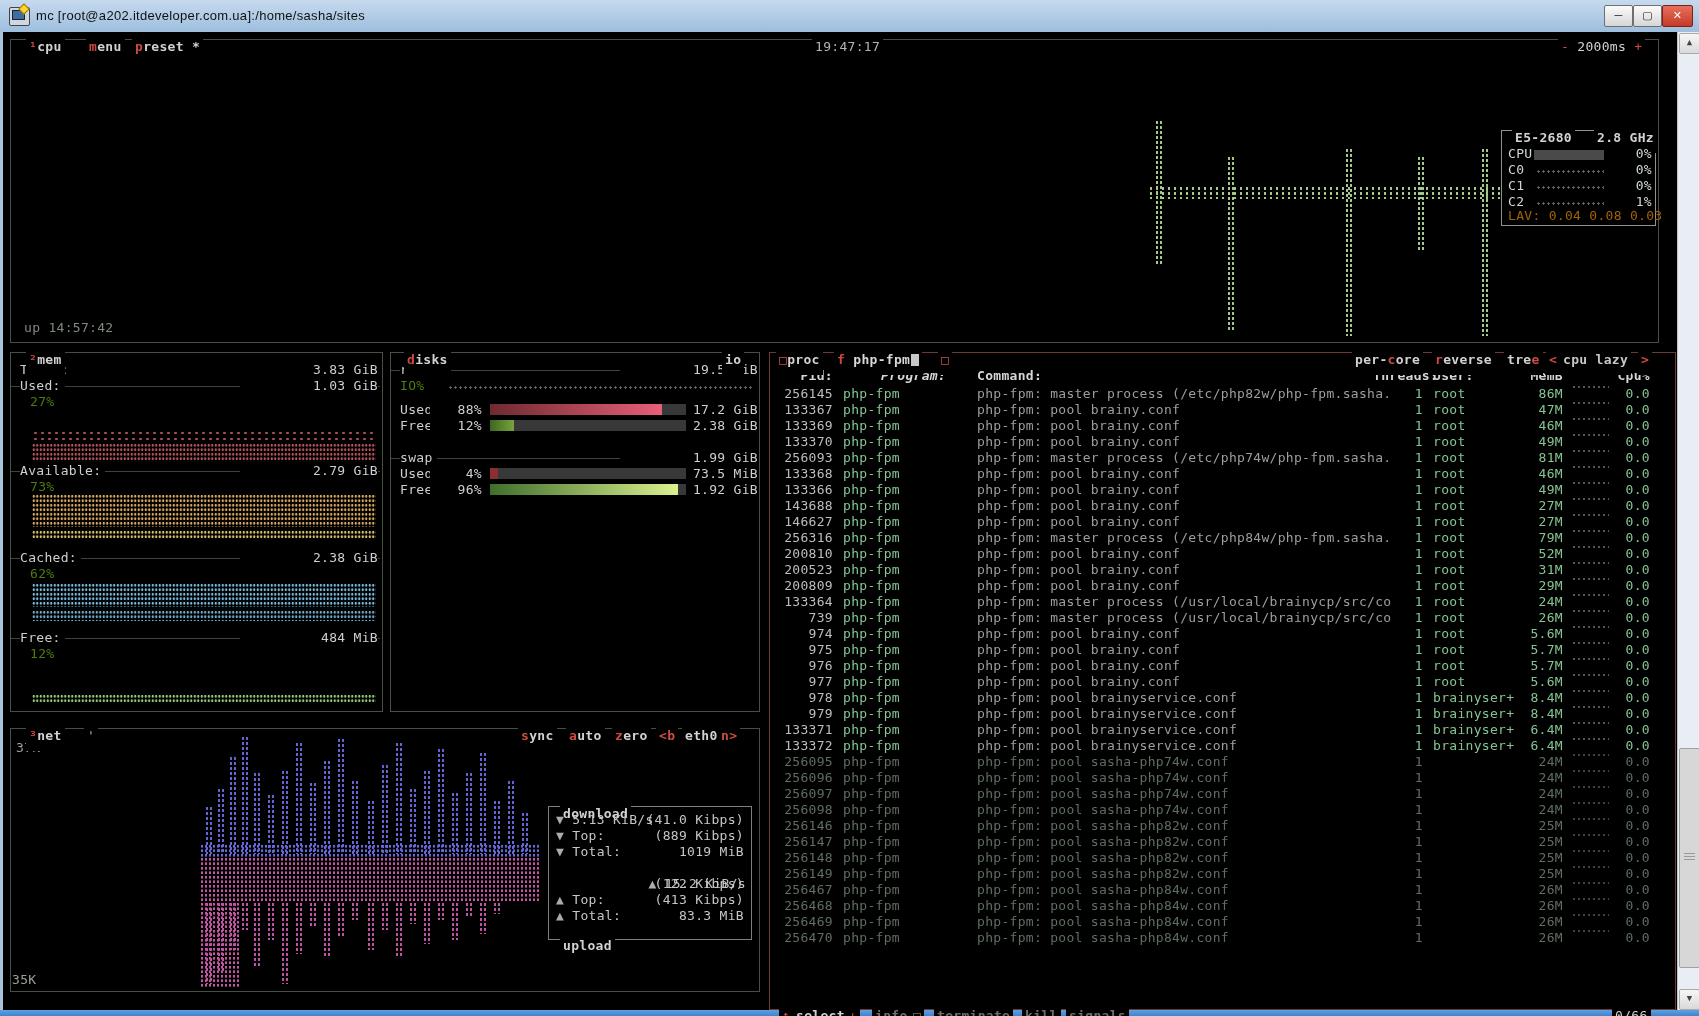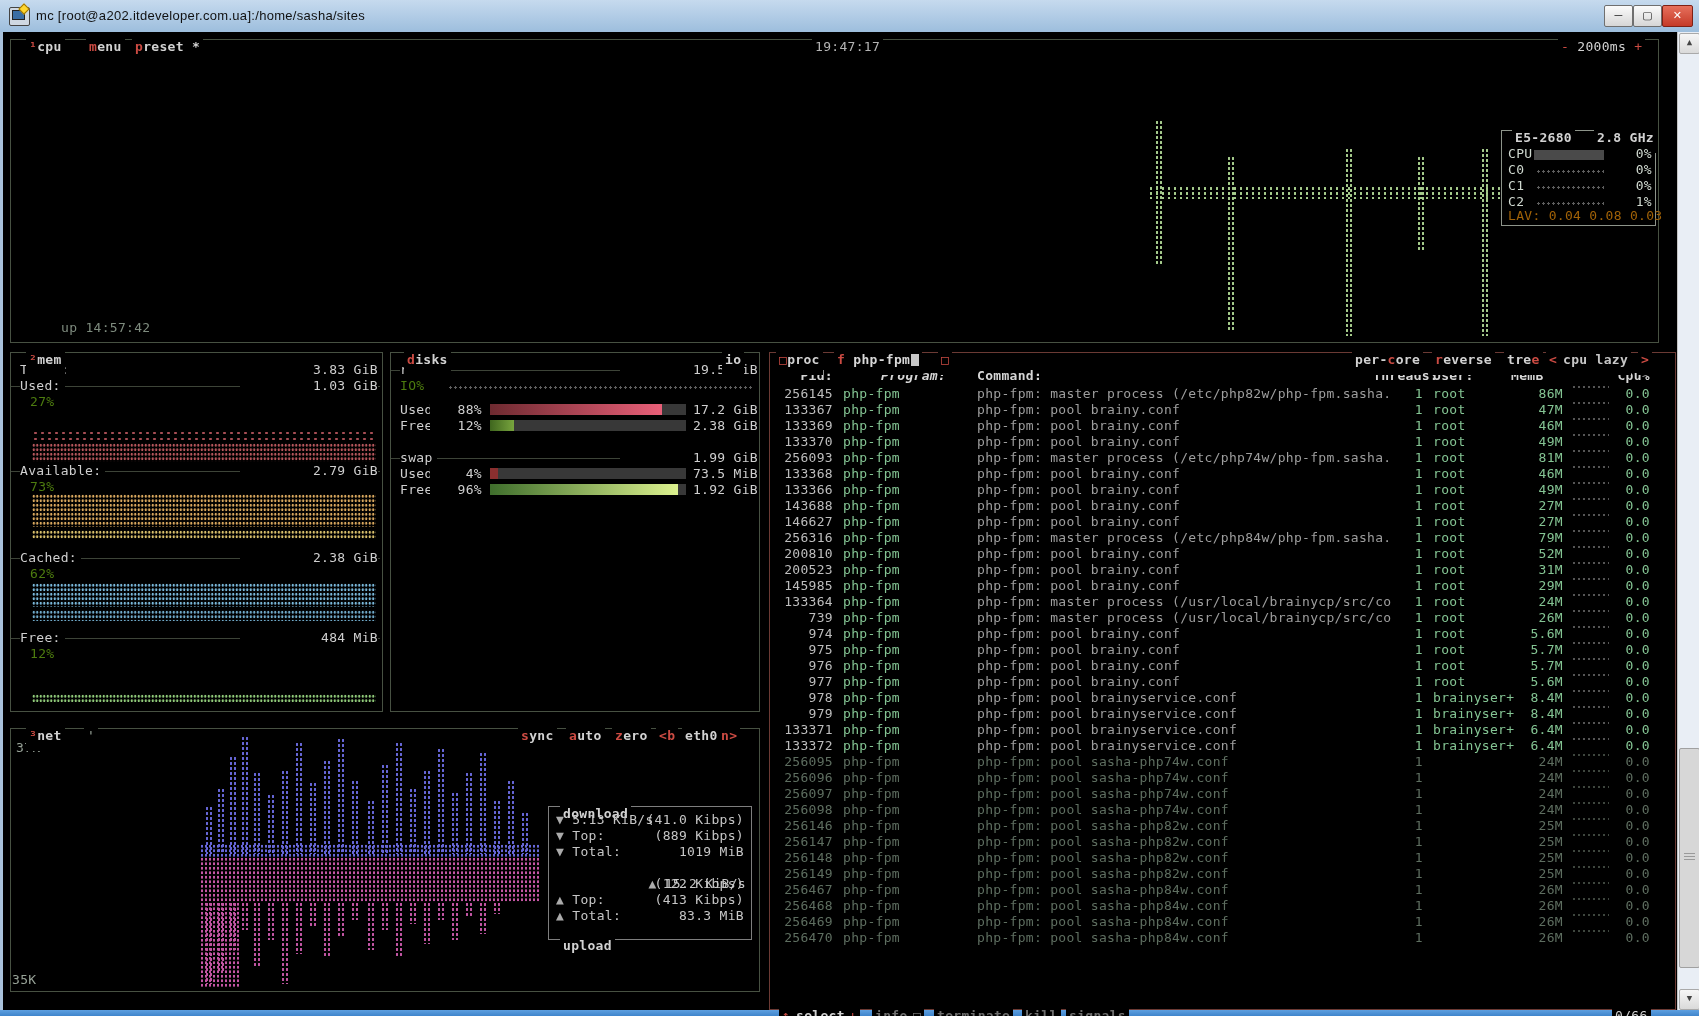--- a/index.html
+++ b/index.html
@@ -105,21 +105,21 @@
 <div id="frame-left"></div>
 <div id="frame-bottom"></div>
 <div id="term"></div>
 
 <div class="box" style="left:10px;top:39px;width:1647px;height:302px;"></div>
 <span class="chip" style="left:26px;top:32px;"><span class="red">¹</span><span>cpu</span></span>
 <span class="chip" style="left:86px;top:32px;"><span class="red">m</span><span>enu</span></span>
 <span class="chip" style="left:132px;top:32px;"><span class="red">p</span><span>reset</span>&nbsp;<span>*</span></span>
 <span class="chip" style="left:812px;top:32px;font-weight:400;color:#b4b4b4;">19:47:17</span>
 <span class="chip" style="left:1558px;top:32px;font-weight:400;"><span class="red">-</span>&nbsp;<span>2000ms</span>&nbsp;<span class="red">+</span></span>
-<div class="trow" style="left:24px;top:320px;color:#7e8b7e;margin-left:37px;">up 14:57:42</div>
+<div class="trow" style="left:24px;top:320px;color:#7e8b7e;">up 14:57:42</div>
 
 <div id="cpu-hband"></div>
 
 <div id="cpu-stats"></div>
 <span class="chip" style="left:1512px;top:123px;">E5-2680</span>
 <span class="chip" style="left:1594px;top:123px;">2.8 GHz</span>
 <div class="srow" style="left:1508px;top:146px;">CPU</div>
 <div class="meter"></div>
 <div class="srow valbox" style="left:1604px;top:146px;width:44px;">0%</div>
 <div class="srow" style="left:1508px;top:162px;">C0</div>
@@ -244,21 +244,21 @@
 <span class="chip red" style="left:1546px;top:345px;">&lt;</span>
 <span class="chip" style="left:1560px;top:345px;color:#c6c6c6;">cpu lazy</span>
 <span class="chip red" style="left:1638px;top:345px;">&gt;</span>
 
 <div id="proc-head" style="position:absolute;left:0;top:368px;height:16px;line-height:16px;">
   <span style="left:781px;width:52px;text-align:right;">Pid:</span>
   <span style="left:881px;font-style:italic;">Program:</span>
   <span style="left:977px;">Command:</span>
   <span style="left:1373px;width:50px;text-align:right;">Threads:</span>
   <span style="left:1433px;">User:</span>
-  <span style="left:1511px;width:52px;">MemB</span>
+  <span style="left:1511px;width:52px;text-align:right;">MemB</span>
   <span style="left:1610px;width:40px;text-align:right;">Cpu%</span>
 </div>
 
 <div id="proc-rows">
     <div class="prow">
       <span class="c-pid">256145</span>
       <span class="c-prog">php-fpm</span>
       <span class="c-cmd">php-fpm: master process (/etc/php82w/php-fpm.sasha.</span>
       <span class="c-thr">1</span>
       <span class="c-user">root</span>
@@ -370,21 +370,21 @@
       <span class="c-pid">200523</span>
       <span class="c-prog">php-fpm</span>
       <span class="c-cmd">php-fpm: pool brainy.conf</span>
       <span class="c-thr">1</span>
       <span class="c-user">root</span>
       <span class="c-mem">31M</span>
       <span class="c-graph"></span>
       <span class="c-cpu">0.0</span>
     </div>
     <div class="prow">
-      <span class="c-pid">145985</span>
+      <span class="c-pid">200809</span>
       <span class="c-prog">php-fpm</span>
       <span class="c-cmd">php-fpm: pool brainy.conf</span>
       <span class="c-thr">1</span>
       <span class="c-user">root</span>
       <span class="c-mem">29M</span>
       <span class="c-graph"></span>
       <span class="c-cpu">0.0</span>
     </div>
     <div class="prow">
       <span class="c-pid">133364</span>

